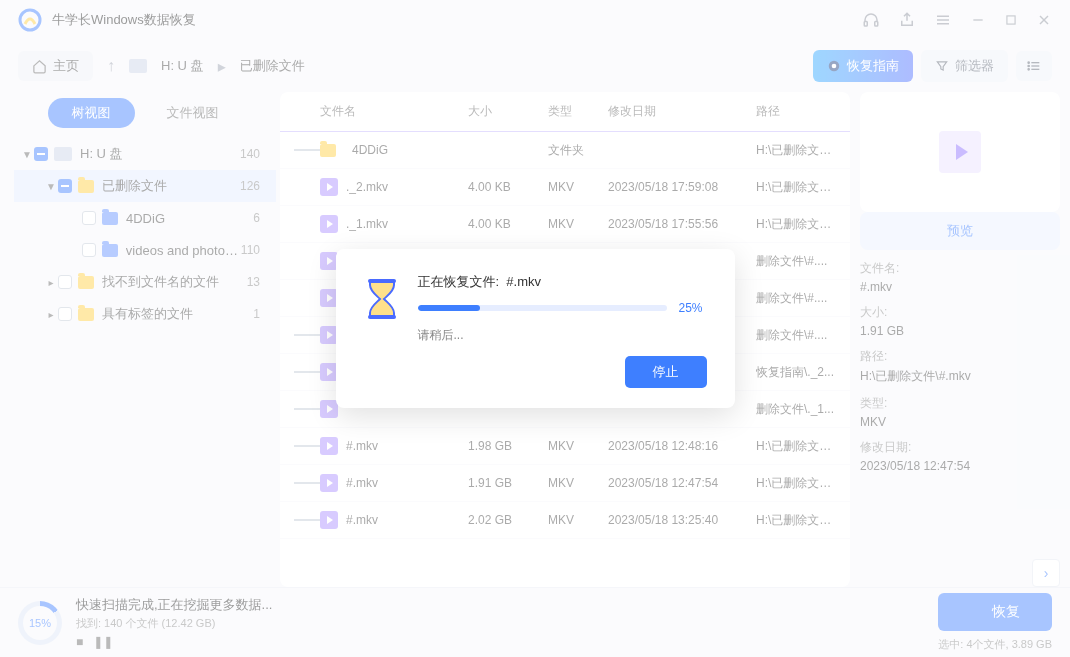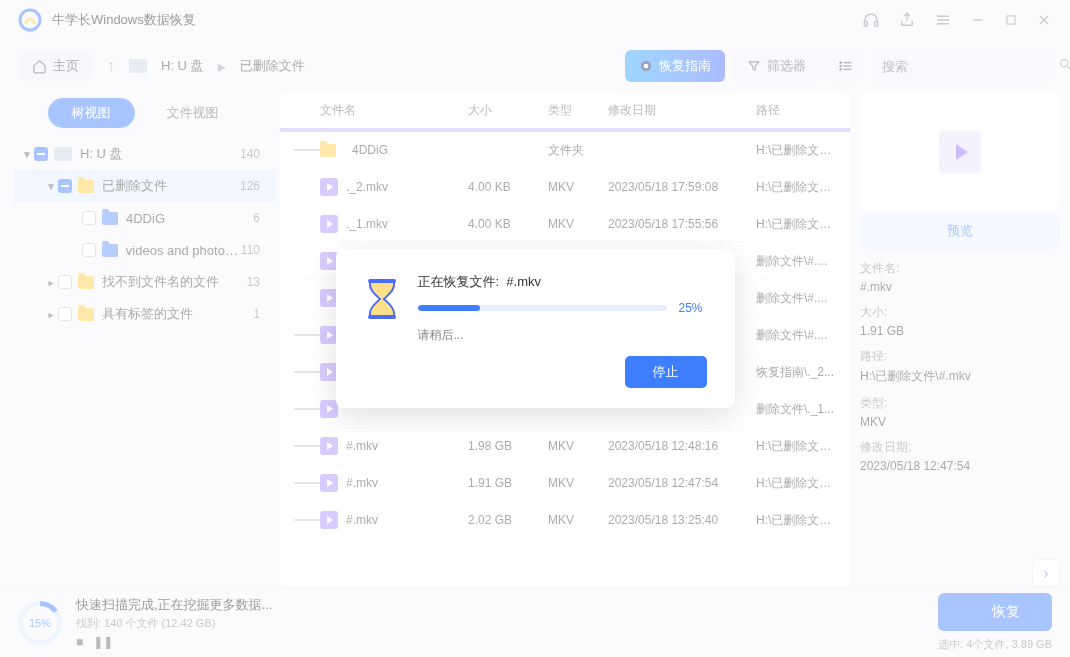--- a/index.html
+++ b/index.html
@@ -39,21 +39,21 @@
 .chk.minus::after { content: ""; position: absolute; left: 3px; top: 6px; width: 8px; height: 2px; background: #fff; }
 .chk.empty { background: #fff; border: 1px solid #c2c9d6; }
 .folder-icon { width: 16px; height: 13px; background: #ffcf3f; border-radius: 2px; margin-right: 8px; flex-shrink: 0; position: relative; }
 .folder-icon::before { content: ""; position: absolute; top: -3px; left: 0; width: 7px; height: 3px; background: #ffcf3f; border-radius: 2px 2px 0 0; }
 .folder-icon.blue { background: #5f8fff; }
 .folder-icon.blue::before { background: #5f8fff; }
 .drive-icon { width: 18px; height: 14px; background: #c9d3e6; border-radius: 2px; margin-right: 8px; flex-shrink: 0; display: flex; align-items: center; justify-content: center; font-size: 8px; color: #6b7a99; }
 .lbl { white-space: nowrap; overflow: hidden; text-overflow: ellipsis; }
 .content { flex: 1; display: flex; min-width: 0; gap: 10px; }
 .table-area { flex: 1; background: #fff; border-radius: 8px; overflow: hidden; display: flex; flex-direction: column; }
-.thead { display: flex; align-items: center; height: 40px; padding: 0 14px; font-size: 12px; color: #666; border-bottom: 4px solid #c4b5fd; }
+.thead { display: flex; align-items: center; height: 40px; padding: 0 14px; font-size: 12px; color: #666; border-bottom: 1px solid #c4b5fd; }
 .trow { display: flex; align-items: center; height: 37px; padding: 0 14px; font-size: 12px; color: #444; border-bottom: 1px solid #f5f6fa; }
 .col-chk { width: 26px; }
 .col-name { width: 148px; display: flex; align-items: center; gap: 8px; }
 .col-size { width: 80px; }
 .col-type { width: 60px; }
 .col-date { width: 148px; }
 .col-path { flex: 1; white-space: nowrap; overflow: hidden; text-overflow: ellipsis; }
 .vicon { width: 18px; height: 18px; background: #a98cff; border-radius: 3px; display: flex; align-items: center; justify-content: center; flex-shrink: 0; }
 .vicon::after { content: ""; border-left: 6px solid #fff; border-top: 4px solid transparent; border-bottom: 4px solid transparent; margin-left: 2px; }
 .preview { width: 200px; display: flex; flex-direction: column; }
@@ -170,27 +170,20 @@
     <div class="btn-list">
       <svg width="16" height="16" viewBox="0 0 24 24" stroke="#5b6472" stroke-width="2">
           <line x1="8" y1="7" x2="20" y2="7"></line>
           <line x1="8" y1="12" x2="20" y2="12"></line>
           <line x1="8" y1="17" x2="20" y2="17"></line>
           <circle cx="4" cy="7" r="1" fill="#5b6472"></circle>
           <circle cx="4" cy="12" r="1" fill="#5b6472"></circle>
           <circle cx="4" cy="17" r="1" fill="#5b6472"></circle>
         </svg>
     </div>
-    <div class="search">
-      <input placeholder="搜索" style="">
-      <span class="sicon"><svg width="15" height="15" viewBox="0 0 24 24" fill="none" stroke="#9aa0af" stroke-width="2">
-            <circle cx="10" cy="10" r="6"></circle>
-            <line x1="15" y1="15" x2="20" y2="20"></line>
-          </svg></span>
-    </div>
   </div>
 
   <div class="main">
     <div class="sidebar">
       <div class="view-tabs">
         <div class="view-tab active">树视图</div>
         <div class="view-tab">文件视图</div>
       </div>
       <div class="tree" id="tree">
           <div class="tree-row" style="padding-left: 6px;">

